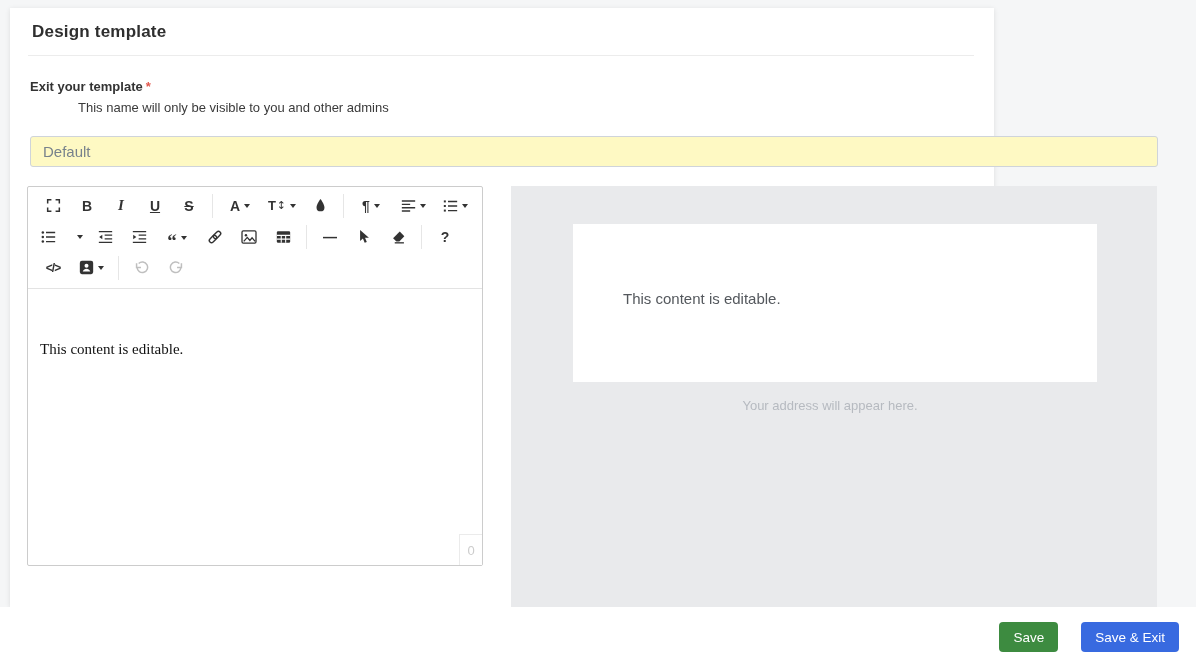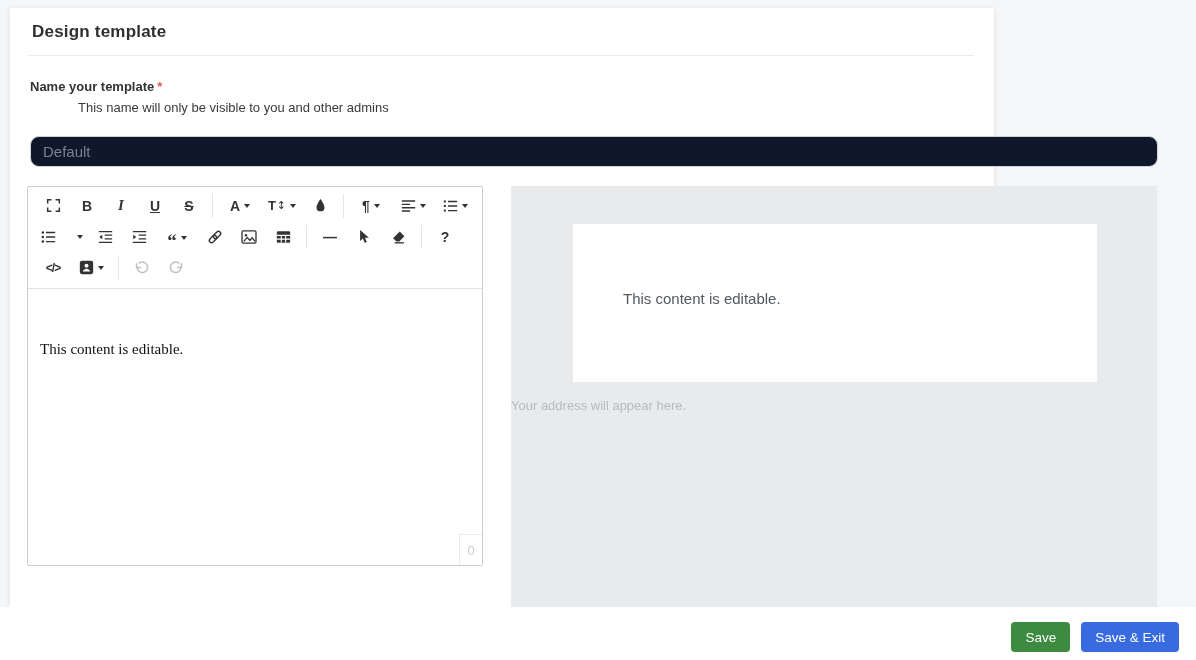--- a/index.html
+++ b/index.html
@@ -31,21 +31,21 @@
   }
   .field-label{
     position:absolute;left:20px;top:71px;font-size:13px;font-weight:700;color:#333;
   }
   .field-label .req{color:var(--required-red);font-weight:700;margin-left:3px;}
   .field-helper{
     position:absolute;left:20px;top:92px;font-size:13px;color:#3a3a3a;margin-left:48px;
   }
   .name-input{
     position:absolute;left:20px;top:128px;width:1128px;height:31px;
-    border:1px solid #cfd4da;border-radius:9px;background:#0f172a;
+    border:1px solid #cfd4da;border-radius:3px;background:#fef9c3;
     padding:0 12px;font-size:15px;color:#78828c;outline:none;
     font-family:"Liberation Sans","DejaVu Sans",sans-serif;
   }
   
   .editor{
     position:absolute;left:17px;top:178px;width:456px;height:380px;
     border:1px solid #ccc;border-radius:2px;background:#fff;
   }
   .toolbar{border-bottom:1px solid #e3e3e3;padding:3px 8px 5px 8px;}
   .tb-row{display:flex;align-items:center;height:31px;}
@@ -87,48 +87,48 @@
     position:absolute;left:501px;top:178px;width:646px;height:421px;
     background:var(--preview-bg);
   }
   .preview-box{
     position:absolute;left:62px;top:38px;width:524px;height:158px;background:#fff;
   }
   .preview-content{
     padding:66px 30px 0 50px;font-size:15px;color:#54585d;
   }
   .preview-address{
-    position:absolute;left:0;right:8px;top:212px;text-align:left;
+    position:absolute;left:0;right:8px;top:212px;text-align:center;
     font-size:13px;color:#b6bac0;
   }
   
   .footer{
     position:absolute;left:0;top:607px;width:1196px;height:53px;background:#fff;
   }
   .footer-buttons{
-    position:absolute;right:17px;top:15px;display:flex;gap:11px;
+    position:absolute;right:17px;top:15px;display:flex;gap:23px;
   }
   .btn{
     height:30px;border:none;border-radius:4px;color:#fff;font-size:13.5px;
     font-family:"Liberation Sans","DejaVu Sans",sans-serif;cursor:pointer;
     display:flex;align-items:center;justify-content:center;padding:0 14px;
   }
   .btn-save{background:var(--save-green);}
   .btn-save-exit{background:var(--save-exit-blue);}
 </style>
 </head>
 <body>
 
 <div class="card">
 
   <div class="card-title">Design template</div>
   <div class="title-divider"></div>
 
   <div class="field-label">
-    <span>Name your template</span><span class="req">*</span>
+    <span>Exit your template</span><span class="req">*</span>
   </div>
   <div class="field-helper">This name will only be visible to you and other admins</div>
 
   <input class="name-input" type="text" value="Default" style="">
 
   <div class="editor">
     <div class="toolbar">
 
       <div class="tb-row">
         <div class="tbtn">

